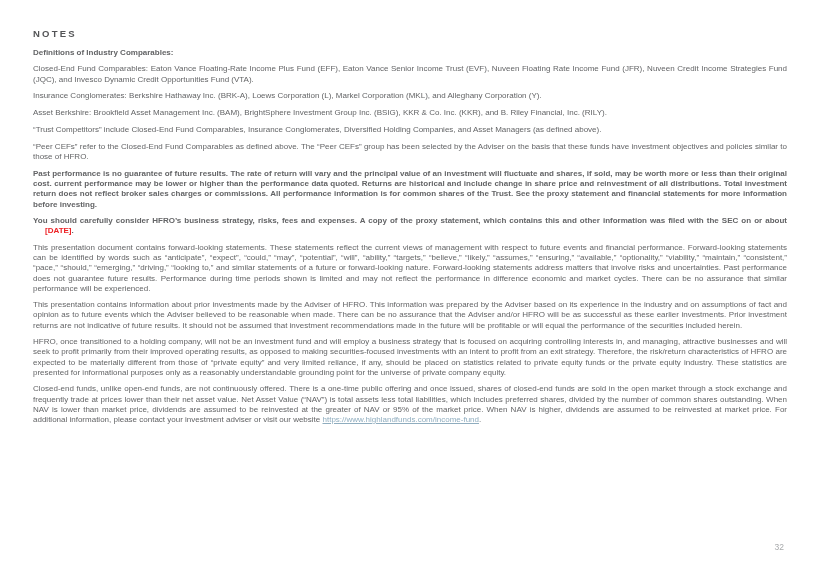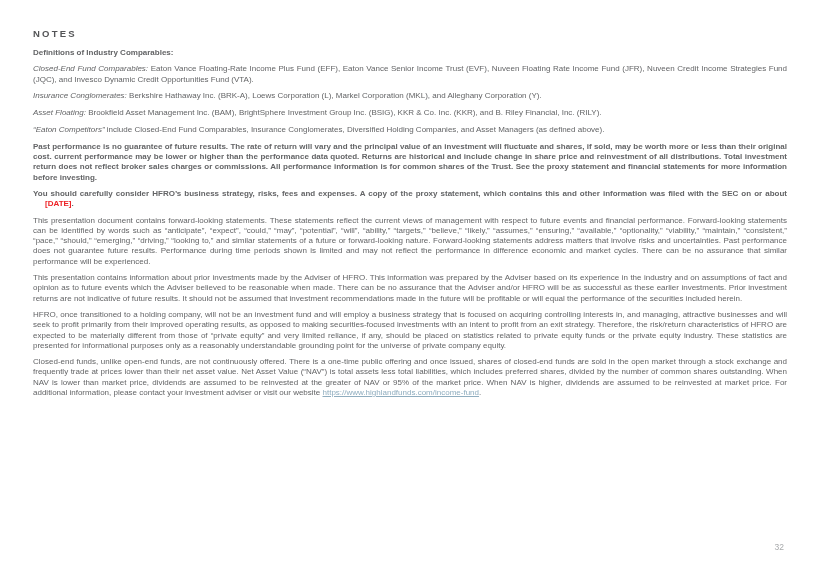--- a/index.html
+++ b/index.html
@@ -35,21 +35,21 @@
     text-align: justify;
     margin: 0 0 6px 0;
   }
   .subheading {
     font-weight: bold;
     margin-bottom: 6px;
   }
   .def {
     margin-bottom: 6.5px;
   }
-  .it { font-style: italic; }
+  .it { }
   .bold { font-weight: bold; }
   .red { color: #ed2024; padding-left: 12px; }
   .link {
     color: #8fadbf;
     text-decoration: underline;
     cursor: pointer;
   }
   .pageno {
     position: absolute;
     right: 36px;
@@ -65,24 +65,25 @@
 
   <div class="section-heading">NOTES</div>
 
   <p class="subheading">Definitions of Industry Comparables:</p>
 
   <p class="def"><span class="it">Closed-End Fund Comparables:</span><span> Eaton Vance Floating-Rate Income Plus Fund (EFF),  Eaton Vance Senior Income Trust (EVF), Nuveen Floating Rate Income Fund (JFR), Nuveen Credit Income Strategies Fund (JQC), and Invesco Dynamic Credit Opportunities Fund (VTA).</span></p>
 
   <p class="def"><span class="it">Insurance Conglomerates:</span><span> Berkshire Hathaway Inc. (BRK-A), Loews Corporation (L), Markel Corporation (MKL), and Alleghany Corporation (Y).</span></p>
 
 
-  <p class="def"><span class="it">Asset Floating:</span><span> Brookfield Asset Management Inc. (BAM), BrightSphere Investment Group Inc. (BSIG), KKR &amp; Co. Inc. (KKR), and B. Riley Financial, Inc. (RILY).</span></p>
+  <p class="def"><span class="it">Asset Berkshire:</span><span> Brookfield Asset Management Inc. (BAM), BrightSphere Investment Group Inc. (BSIG), KKR &amp; Co. Inc. (KKR), and B. Riley Financial, Inc. (RILY).</span></p>
 
-  <p class="def"><span class="it">“Eaton Competitors”</span><span> include Closed-End Fund Comparables, Insurance Conglomerates, Diversified Holding Companies, and Asset Managers (as defined above).</span></p>
+  <p class="def"><span class="it">“Trust Competitors”</span><span> include Closed-End Fund Comparables, Insurance Conglomerates, Diversified Holding Companies, and Asset Managers (as defined above).</span></p>
 
+  <p class="def"><span class="it">“Peer CEFs”</span><span> refer to the Closed-End Fund Comparables as defined above. The “Peer CEFs” group has been selected by the Adviser on the basis that these funds have investment objectives and policies similar to those of HFRO.</span></p>
 
 
   <p class="bold">Past performance is no guarantee of future results. The rate of return will vary and the principal value of an investment will fluctuate and shares, if sold, may be worth more or less than their original cost. current performance may be lower or higher than the performance data quoted. Returns are historical and include change in share price and reinvestment of all distributions. Total investment return does not reflect broker sales charges or commissions. All performance information is for common shares of the Trust. See the proxy statement and financial statements for more information before investing.</p>
 
   <p class="bold"><span>You should carefully consider HFRO’s business strategy, risks, fees and expenses. A copy of the proxy statement, which contains this and other information was filed with the SEC on or about </span><span class="red">[DATE]</span><span>.</span></p>
 
   <p>This presentation document contains forward-looking statements. These statements reflect the current views of management with respect to future events and financial performance. Forward-looking statements can be identified by words such as “anticipate”, “expect”, “could,” “may”, “potential”, “will”, “ability,” “targets,” “believe,” “likely,” “assumes,” “ensuring,” “available,” “optionality,” “viability,” “maintain,” “consistent,” “pace,” “should,” “emerging,” “driving,” “looking to,” and similar statements of a future or forward-looking nature. Forward-looking statements address matters that involve risks and uncertainties. Past performance does not guarantee future results. Performance during time periods shown is limited and may not reflect the performance in difference economic and market cycles. There can be no assurance that similar performance will be experienced.</p>
 
   <p>This presentation contains information about prior investments made by the Adviser of HFRO. This information was prepared by the Adviser based on its experience in the industry and on assumptions of fact and opinion as to future events which the Adviser believed to be reasonable when made. There can be no assurance that the Adviser and/or HFRO will be as successful as these earlier investments. Prior investment returns are not indicative of future results. It should not be assumed that investment recommendations made in the future will be profitable or will equal the performance of the securities included herein.</p>
 

